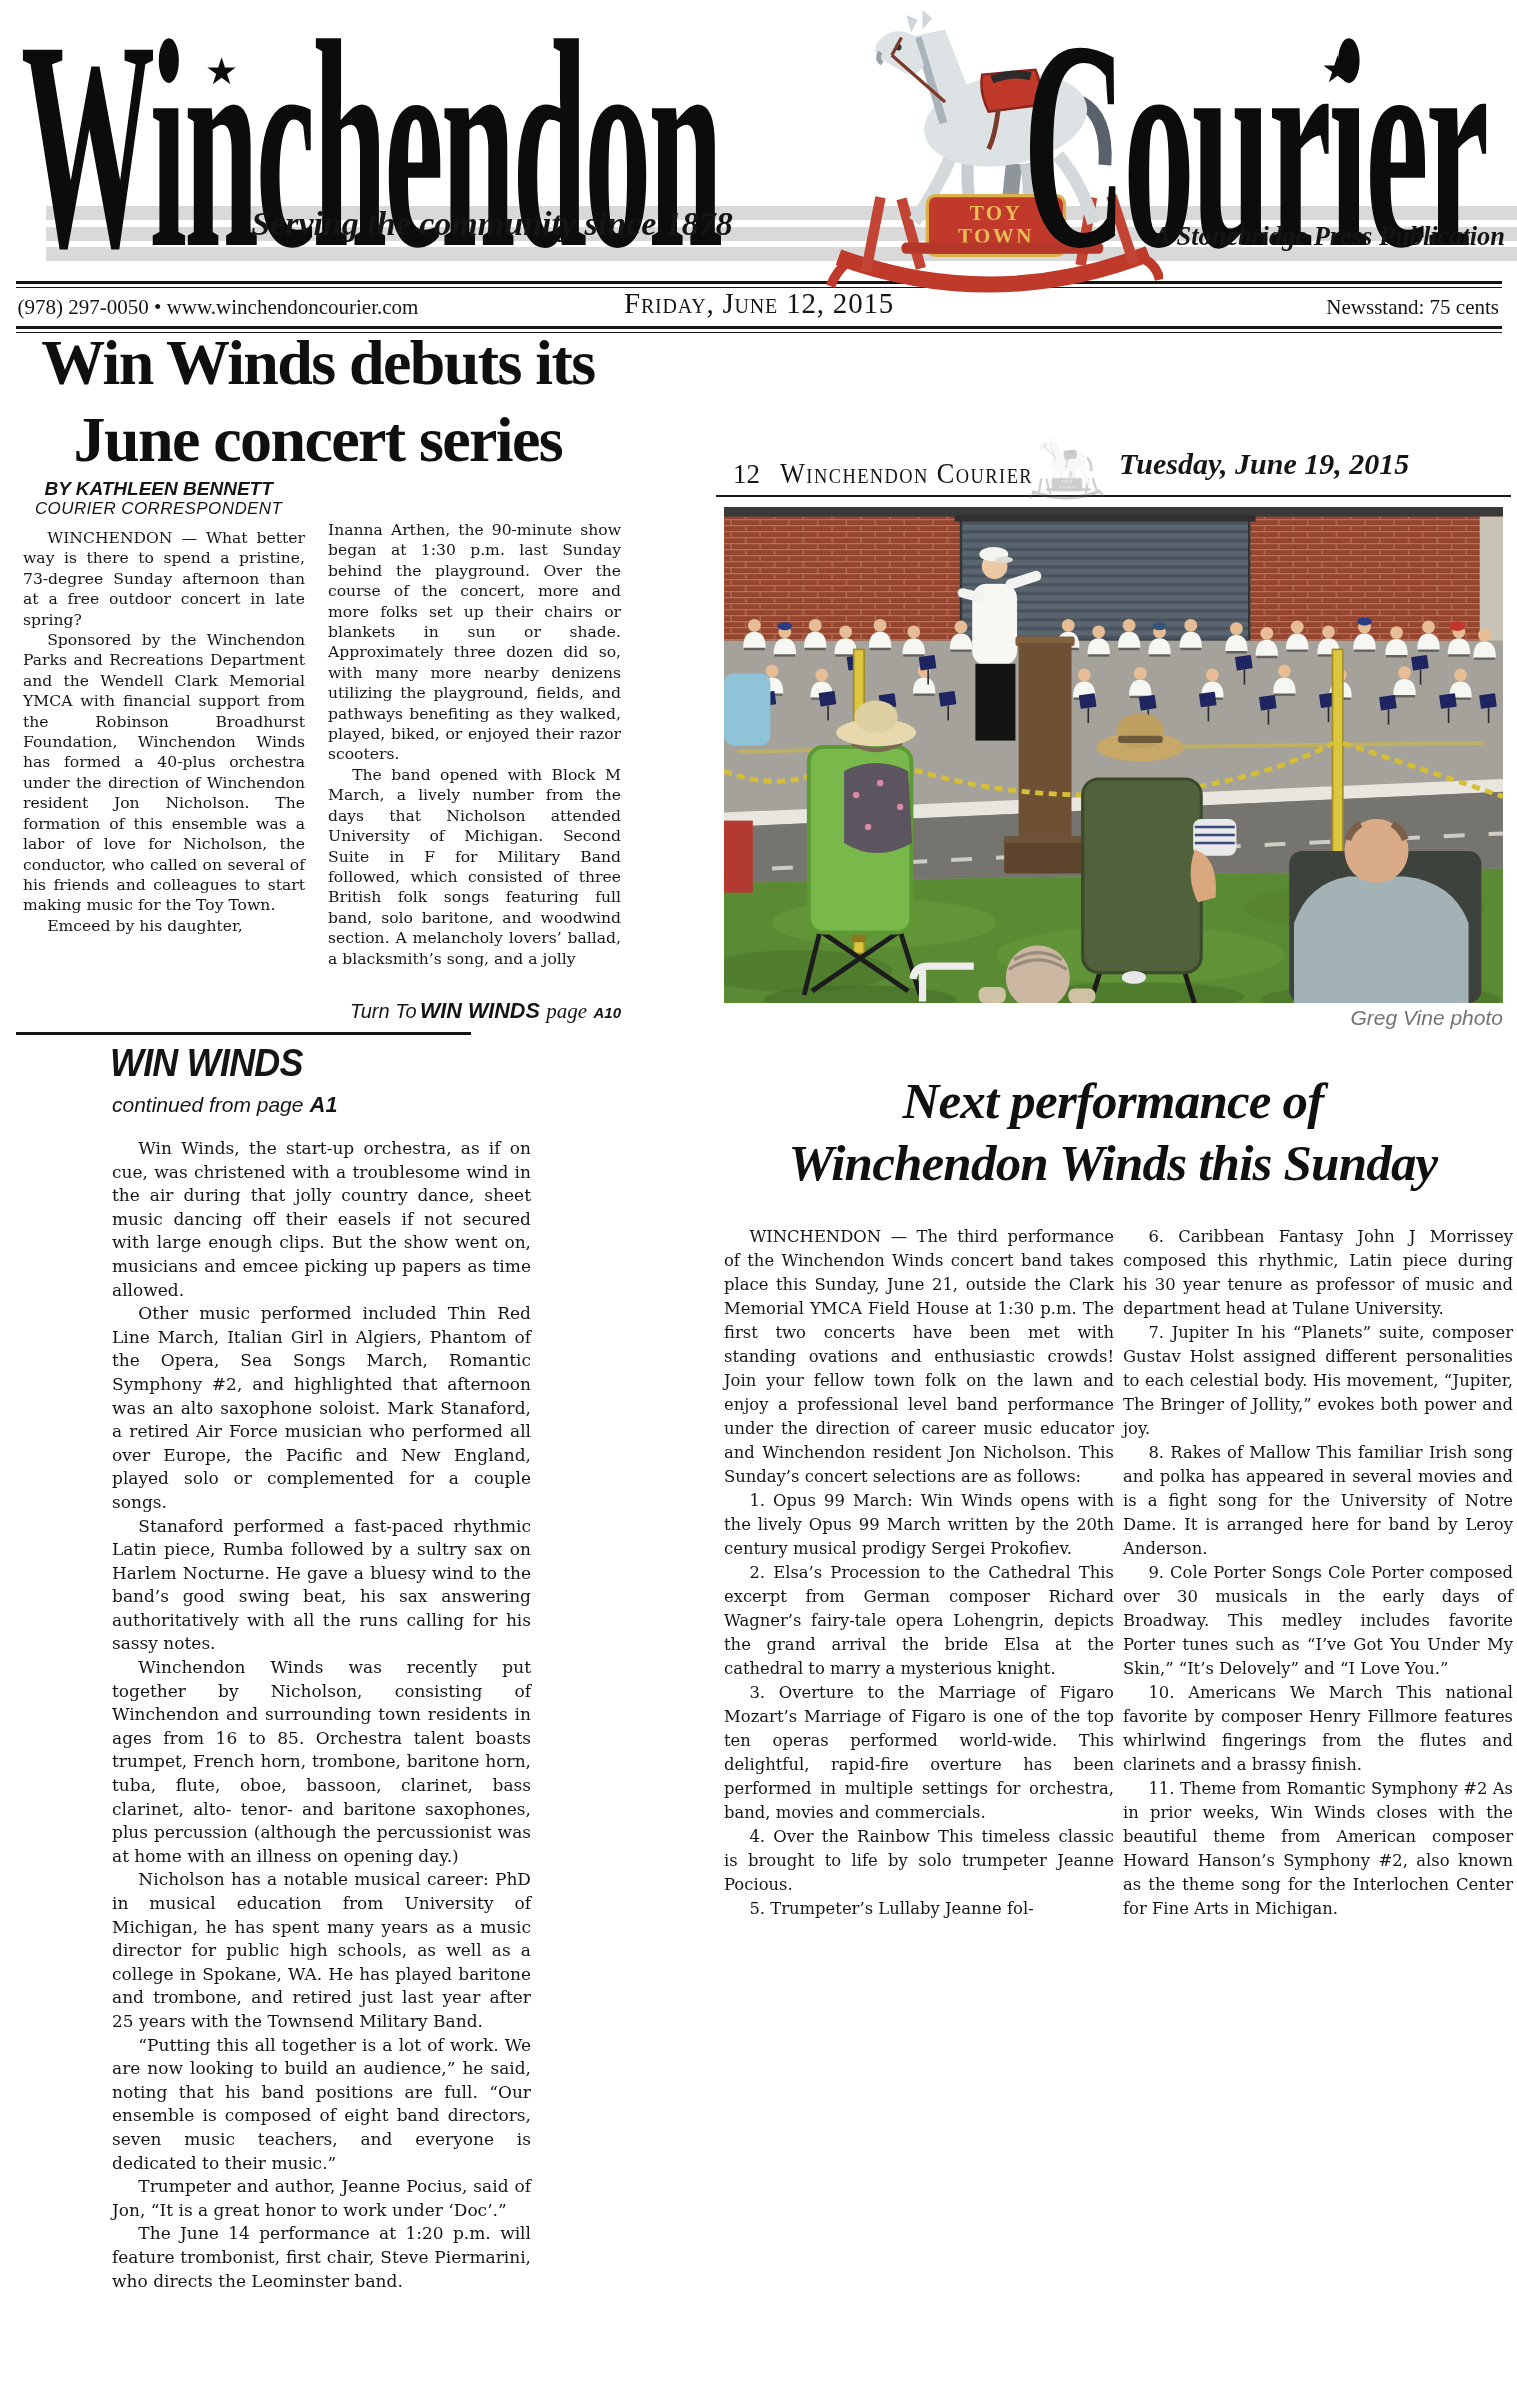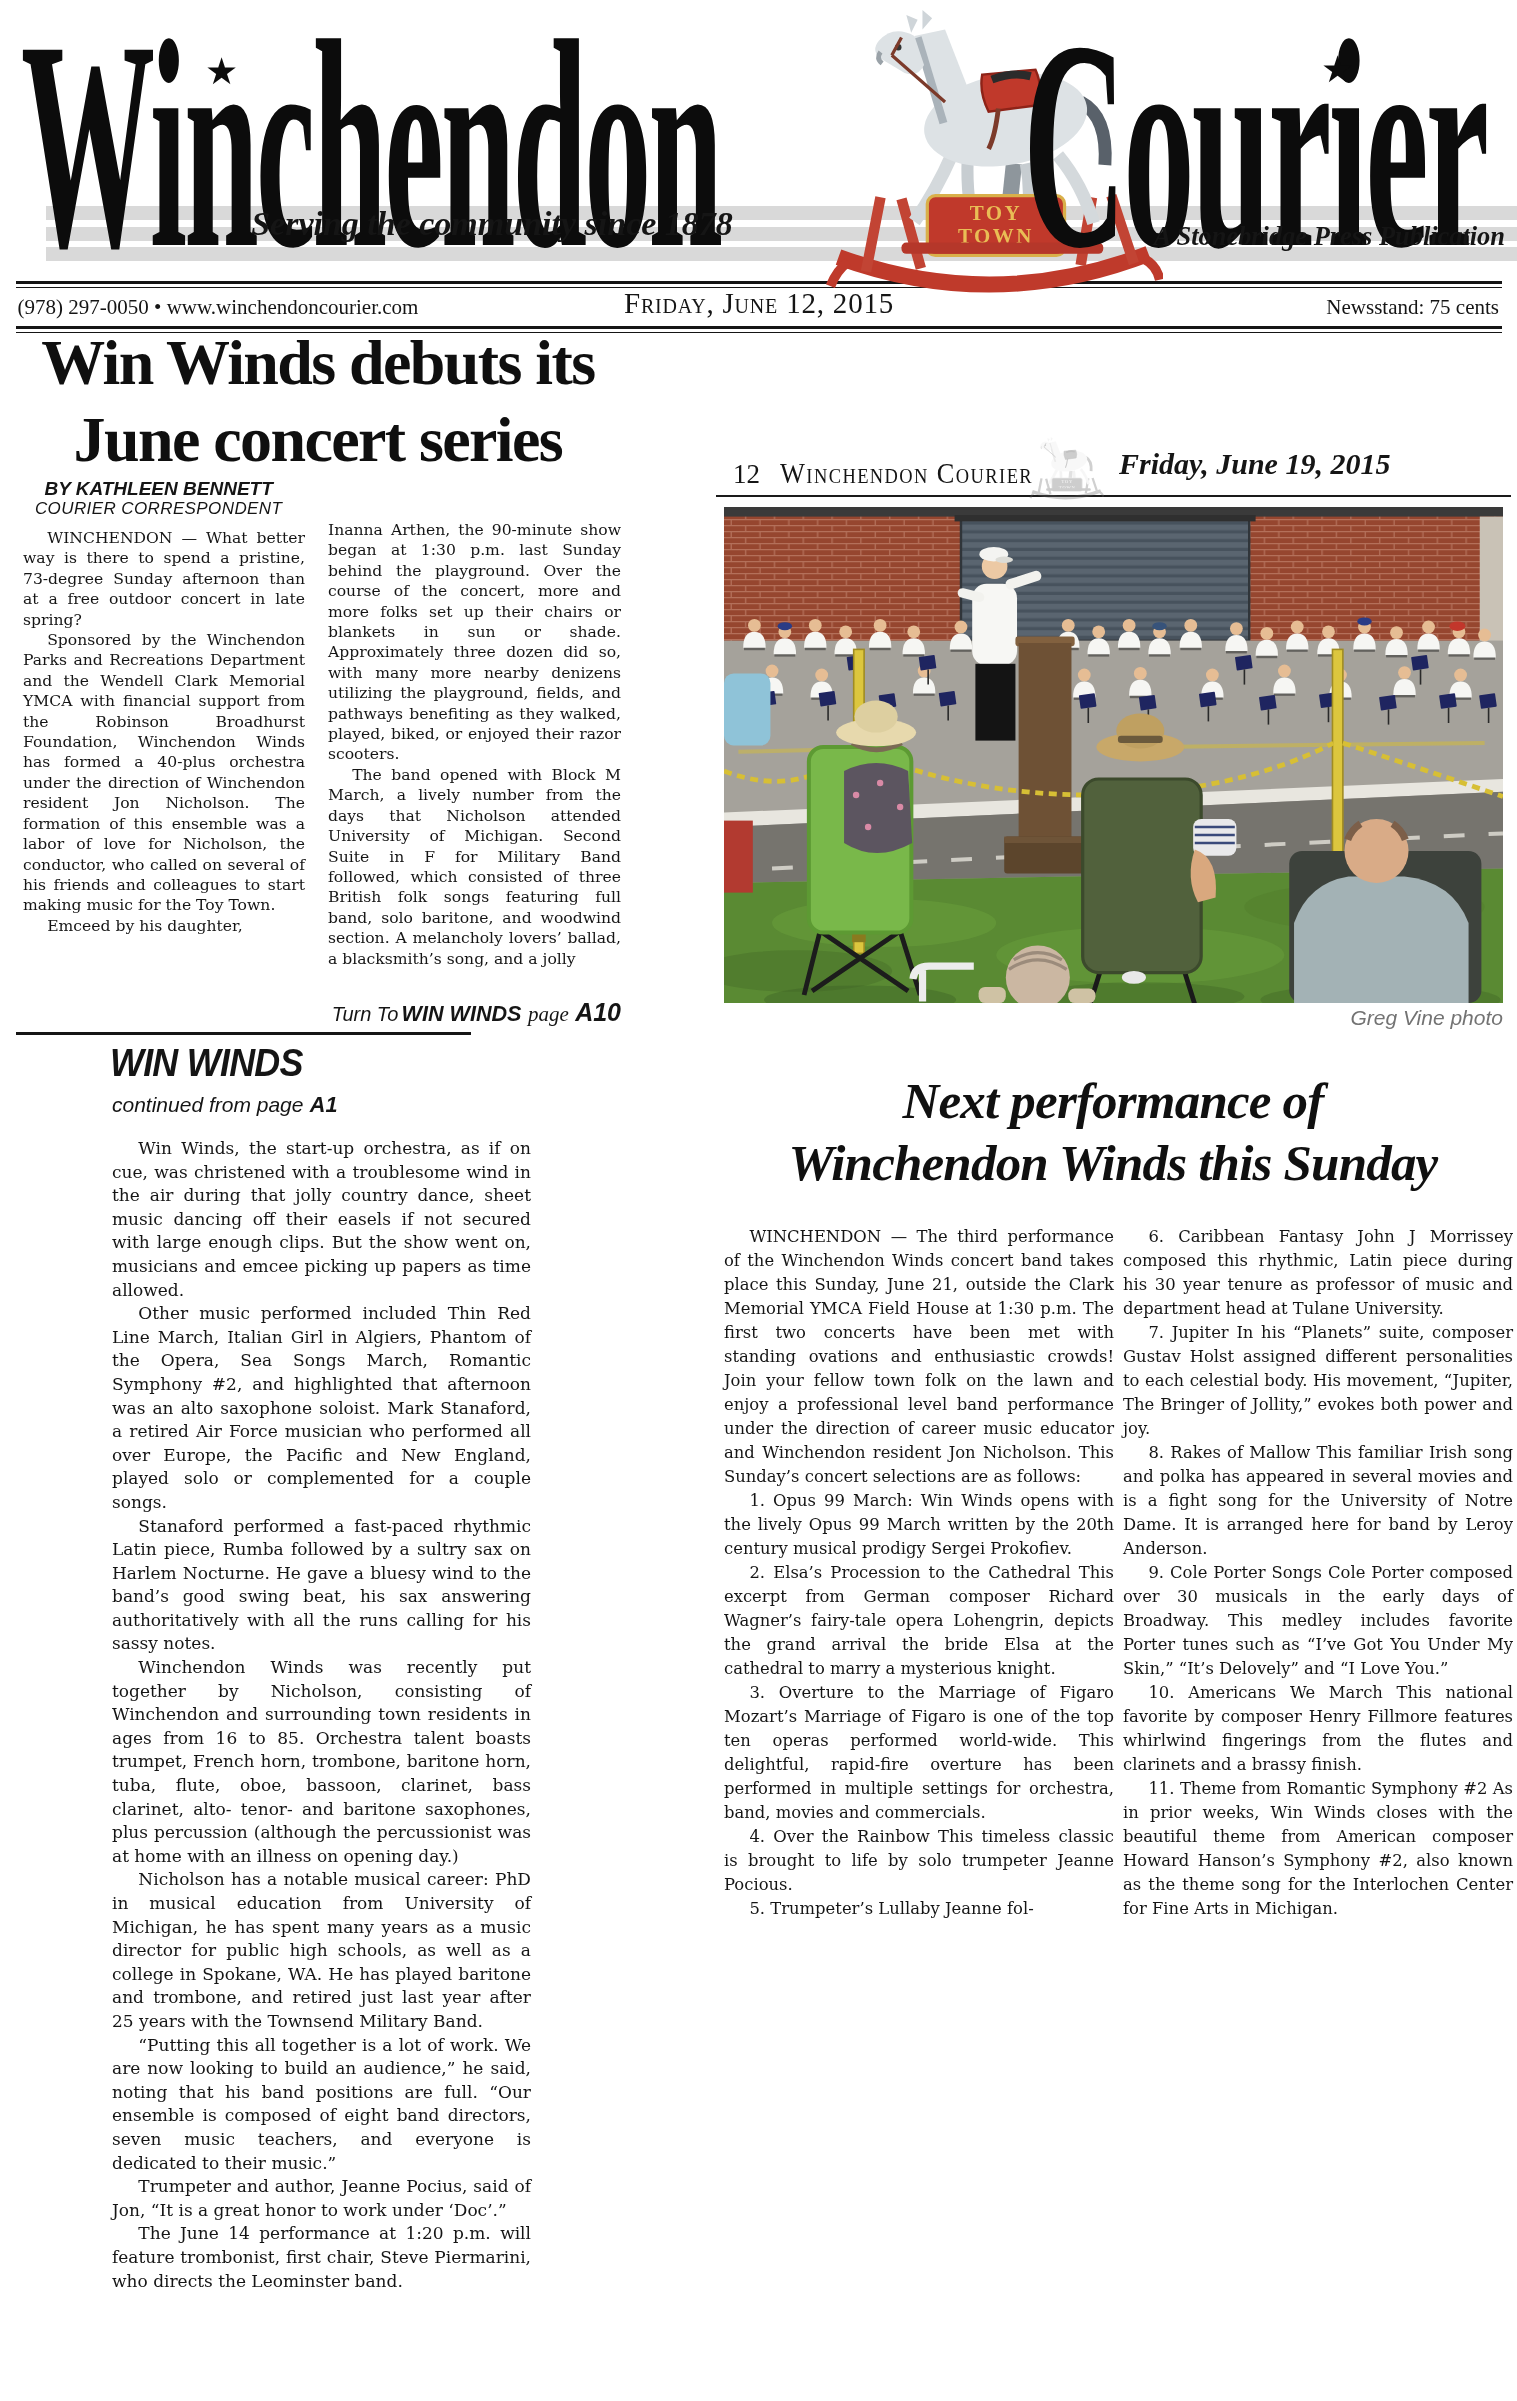--- a/index.html
+++ b/index.html
@@ -44,21 +44,21 @@
   .lead-col { position:absolute; top:520px; font-family:"DejaVu Serif",serif; font-size:15.6px;
               line-height:20.4px; text-align:justify; hyphens:auto; -webkit-hyphens:auto; }
   #lead1 { left:23px;  width:282px;margin-top:8px; }
   #lead2 { left:328px; width:293px; }
   .para { margin:0; text-indent:1.55em; }
   .flush { text-indent:0; }
   .jumpline { position:absolute; left:328px; width:293px; top:998px; text-align:right; white-space:nowrap; }
   .jt { font-style:italic; font-size:20px; font-family:"Liberation Sans",sans-serif; }
   .js { font-style:italic; font-weight:bold; font-size:21.6px; font-family:"Liberation Sans",sans-serif; }
   .jp { font-style:italic; font-size:21px; font-family:"Liberation Serif",serif; margin:0 3.2px; }
-  .jn { font-style:italic; font-weight:bold; font-size:25px; font-family:"Liberation Sans",sans-serif; }
+  .jn { font-style:italic; font-weight:bold; font-size:15px; font-family:"Liberation Sans",sans-serif; }
   .jumprule { position:absolute; left:16px; top:1032px; width:455px; height:3.2px; background:#151515; }
 
   
   .cont-slug { position:absolute; left:110px; top:1041px; font-style:italic; font-weight:bold; font-size:39px;
                font-family:"Liberation Sans",sans-serif; transform:scaleX(.92); transform-origin:0 0;
                letter-spacing:-0.8px; }
   .cont-note { position:absolute; left:112px; top:1092px; font-style:italic; font-size:21px;
                font-family:"Liberation Sans",sans-serif; }
   .cont-note b { font-size:21.6px; margin-left:6.4px; }
   .cont-col { position:absolute; left:112px; top:1137px; width:419px; font-family:"DejaVu Serif",serif;
@@ -175,21 +175,21 @@
       <p class="para">“Putting this all together is a lot of work. We are now looking to build an audience,” he said, noting that his band positions are full. “Our ensemble is composed of eight band directors, seven music teachers, and everyone is dedicated to their music.”</p>
       <p class="para">Trumpeter and author, Jeanne Pocius, said of Jon, “It is a great honor to work under ‘Doc’.”</p>
       <p class="para">The June 14 performance at 1:20 p.m. will feature trombonist, first chair, Steve Piermarini, who directs the Leominster band.</p>
     </div>
 
   <div class="pgnum">12</div>
   <div class="imast">Winchendon Courier</div>
   <svg class="horse-faint" viewBox="0 0 420 360">
       <use href="#horse-g"></use>
     </svg>
-  <div class="idate">Friday, June 19, 2015</div>
+  <div class="idate">Tuesday, June 19, 2015</div>
   <div class="irule"></div>
 
   <div class="photo">
     <svg viewBox="0 0 973 620" preserveAspectRatio="none">
       <defs>
         <pattern id="bricks" width="36" height="15" patternUnits="userSpaceOnUse">
           <rect width="36" height="15" fill="#96462f"></rect>
           <path d="M0 .8h36 M0 8.3h36" stroke="#b4705a" stroke-width="1.6"></path>
           <path d="M9 0v7.5 M27 7.5v7.5" stroke="#b4705a" stroke-width="1.6"></path>
         </pattern>

